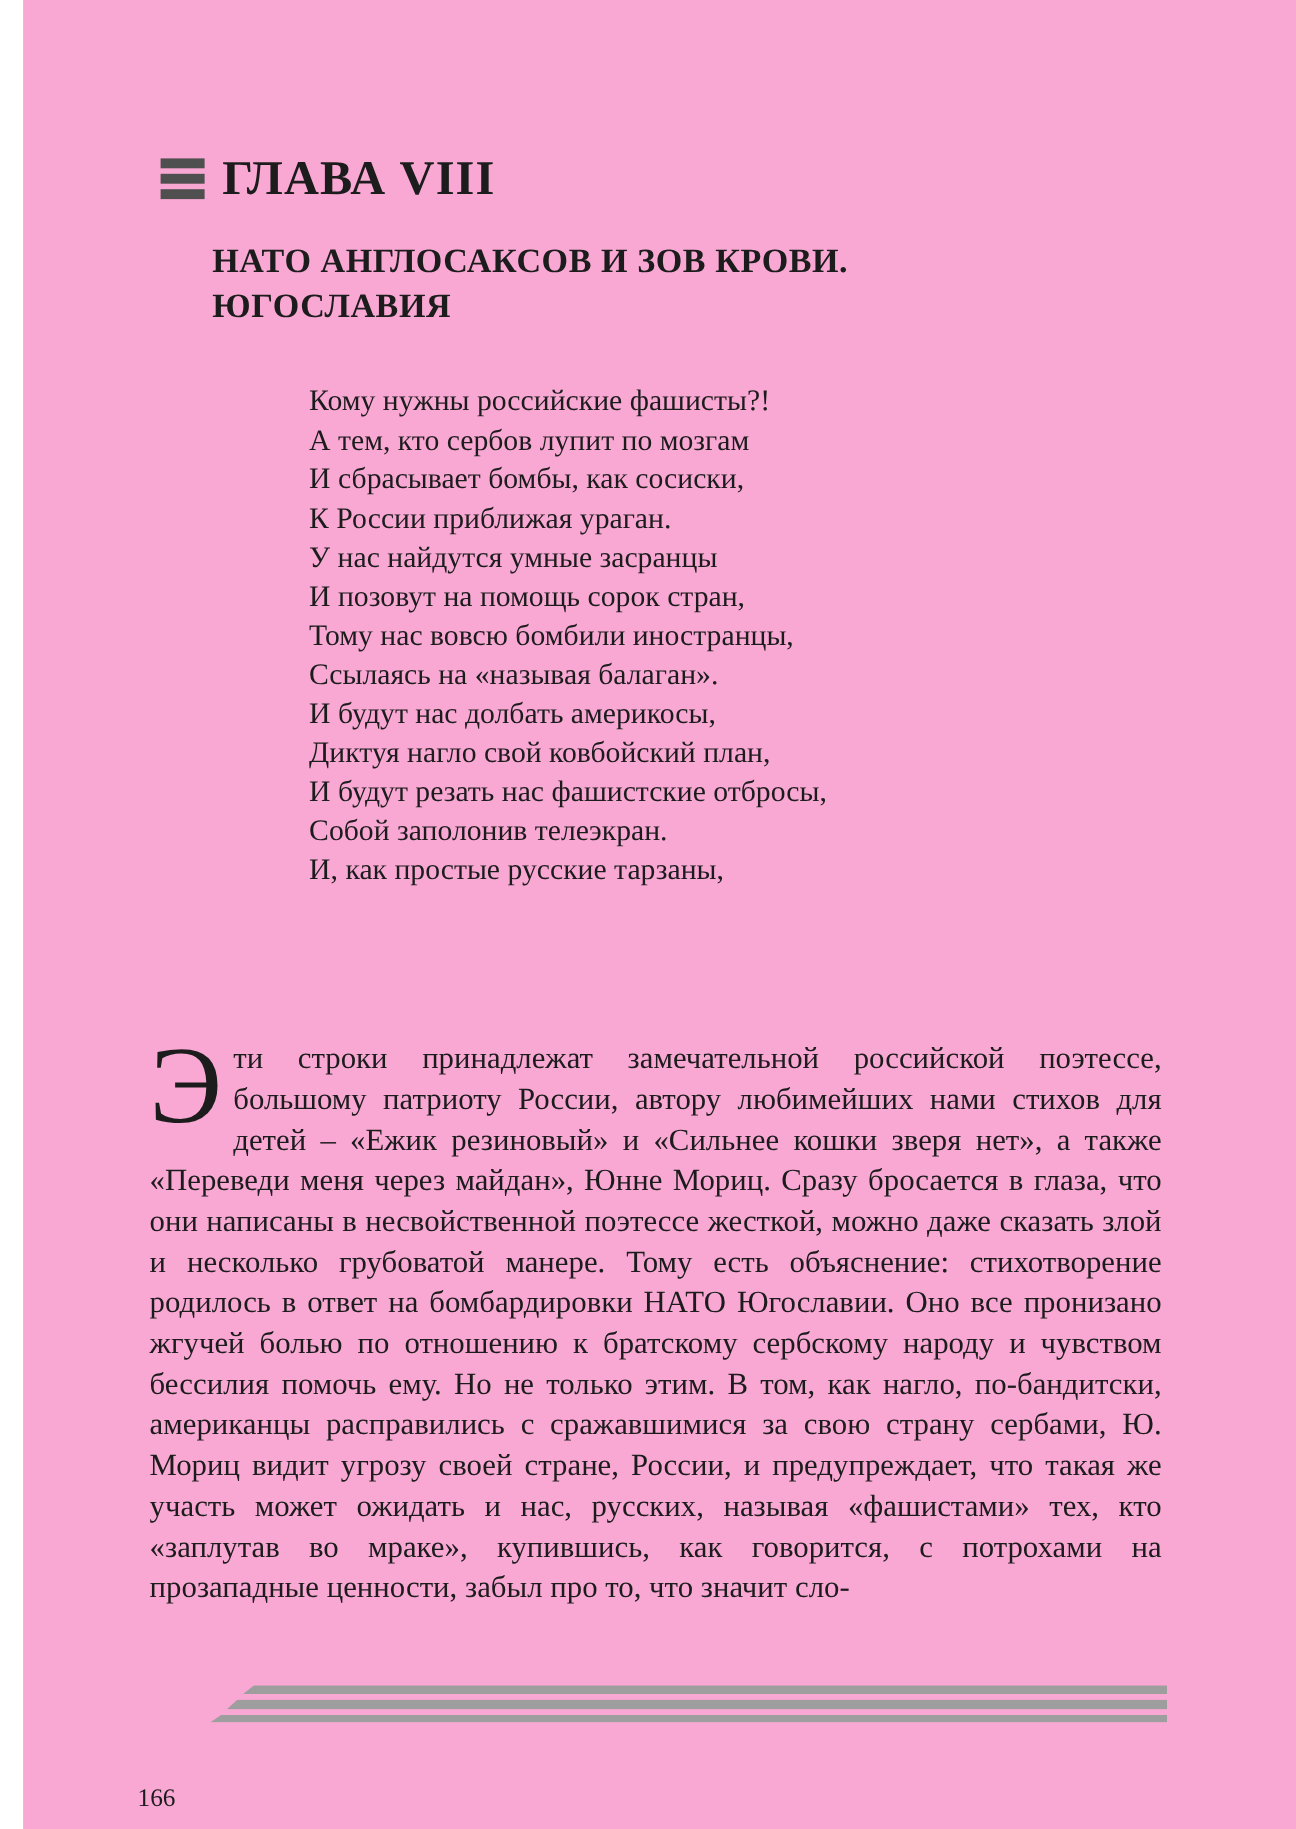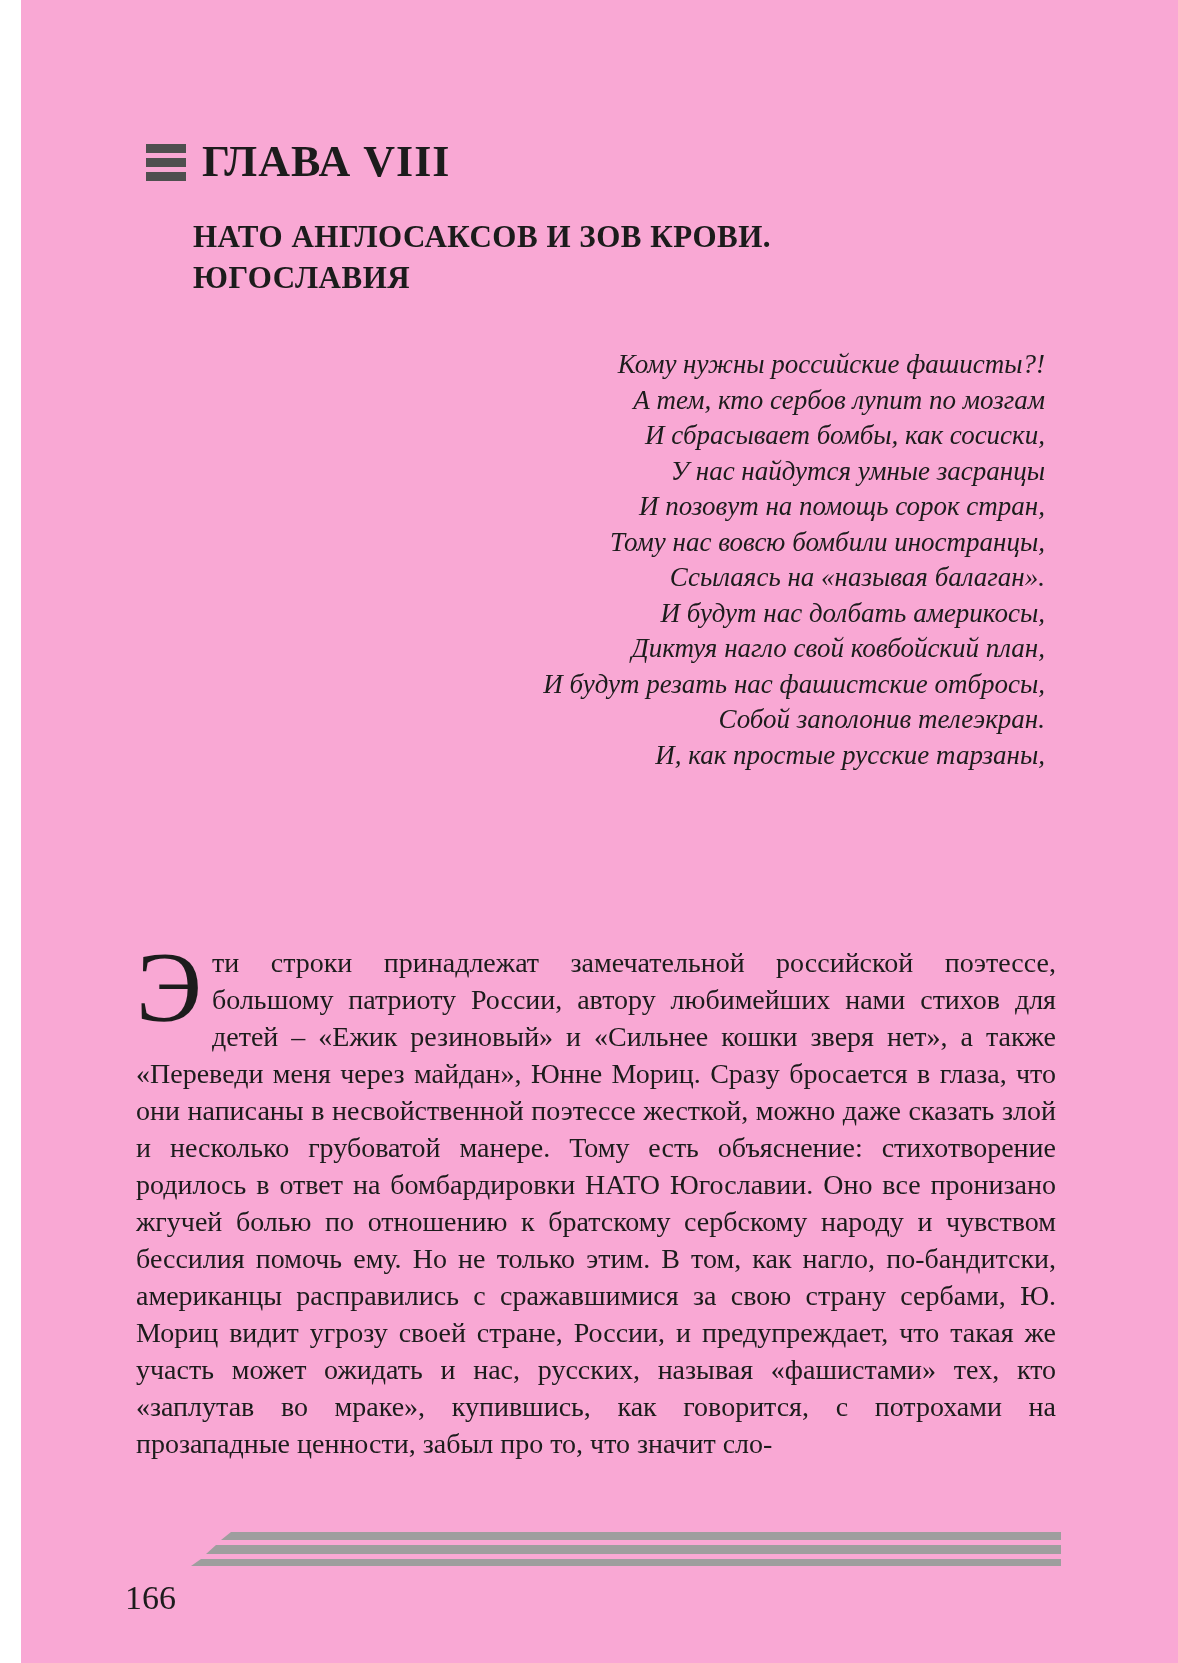--- a/index.html
+++ b/index.html
@@ -26,39 +26,39 @@
 
   
   .subtitle {
     position: absolute; left: 172px; top: 216px;
     font-size: 31px; font-weight: bold; line-height: 41px;
     letter-spacing: 0.5px;
   }
 
   
   .poem {
-    position: absolute; left: 260px; right: 154px; top: 347px;
-    text-align: right; font-style: italic;
+    position: absolute; left: 260px; right: 141px; top: 347px;
+    text-align: left; 
     font-size: 27px; line-height: 35.5px;
   }
 
   
   .paragraph {
     position: absolute; left: 115px; top: 944px; width: 920px;
     font-size: 28px; line-height: 37px; text-align: justify;
   }
   .dropcap {
     float: left; font-size: 100px; line-height: 74px;
     padding: 6px 10px 0 0; font-weight: normal;
   }
 
   
   .page-number {
-    position: absolute; left: 104px; top: 1579px;
-    font-size: 34px;
+    position: absolute; left: 104px; top: 1622px;
+    font-size: 23px;
   }
   .stripes { position: absolute; left: 170px; top: 1532px; width: 870px; }
   .stripe {
     background: #9e9e9e; height: 8px; margin-bottom: 5px;
     clip-path: polygon(10px 0, 100% 0, 100% 100%, 0 100%);
   }
   .stripe.s1 { margin-left: 30px; }
   .stripe.s2 { margin-left: 15px; height: 9px; }
   .stripe.s3 { margin-left: 0; height: 7px; margin-bottom: 0; }
 </style>
@@ -78,20 +78,21 @@
 
   <div class="subtitle">
     <div>НАТО АНГЛОСАКСОВ И ЗОВ КРОВИ.</div>
     <div>ЮГОСЛАВИЯ</div>
   </div>
 
   <div class="poem">
     <div>Кому нужны российские фашисты?!</div>
     <div>А тем, кто сербов лупит по мозгам</div>
     <div>И сбрасывает бомбы, как сосиски,</div>
+    <div>К России приближая ураган.</div>
     <div>У нас найдутся умные засранцы</div>
     <div>И позовут на помощь сорок стран,</div>
     <div>Тому нас вовсю бомбили иностранцы,</div>
     <div>Ссылаясь на «называя балаган».</div>
     <div>И будут нас долбать америкосы,</div>
     <div>Диктуя нагло свой ковбойский план,</div>
     <div>И будут резать нас фашистские отбросы,</div>
     <div>Собой заполонив телеэкран.</div>
     <div>И, как простые русские тарзаны,</div>
   </div>

